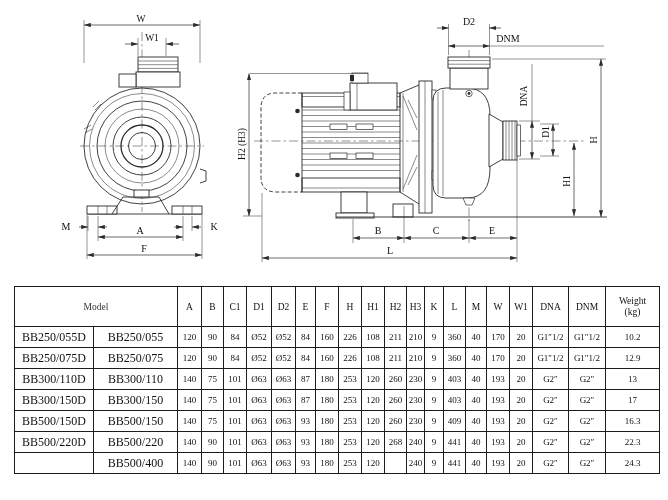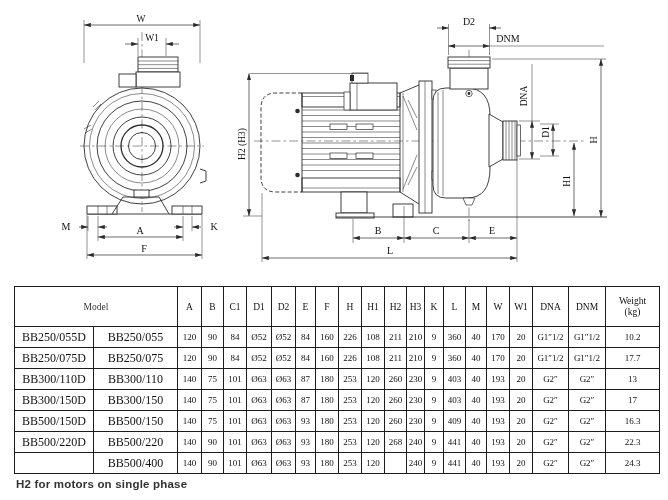--- a/index.html
+++ b/index.html
@@ -347,21 +347,21 @@
             <td>108</td>
             <td>211</td>
             <td>210</td>
             <td>9</td>
             <td>360</td>
             <td>40</td>
             <td>170</td>
             <td>20</td>
             <td>G1″1/2</td>
             <td>G1″1/2</td>
-            <td>17.7</td>
+            <td>12.9</td>
           </tr>
           <tr>
             <td class="mcell">BB300/110D</td>
             <td class="mcell">BB300/110</td>
             <td>140</td>
             <td>75</td>
             <td>101</td>
             <td>Ø63</td>
             <td>Ø63</td>
             <td>87</td>
@@ -468,15 +468,14 @@
             <td>193</td>
             <td>20</td>
             <td>G2″</td>
             <td>G2″</td>
             <td>24.3</td>
           </tr>
         </tbody>
       </table>
   </div>
 
-  <span class="note" style="left:16px;">H2 for motors on single phase</span>
 
 </div>
 
 </body></html>

